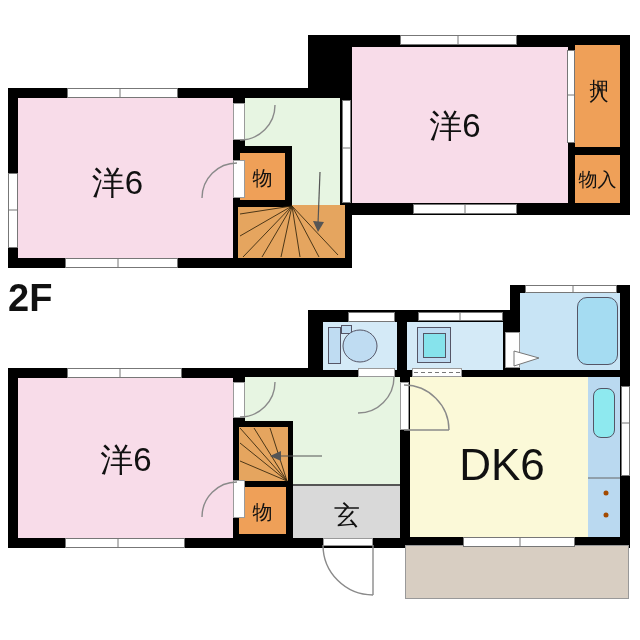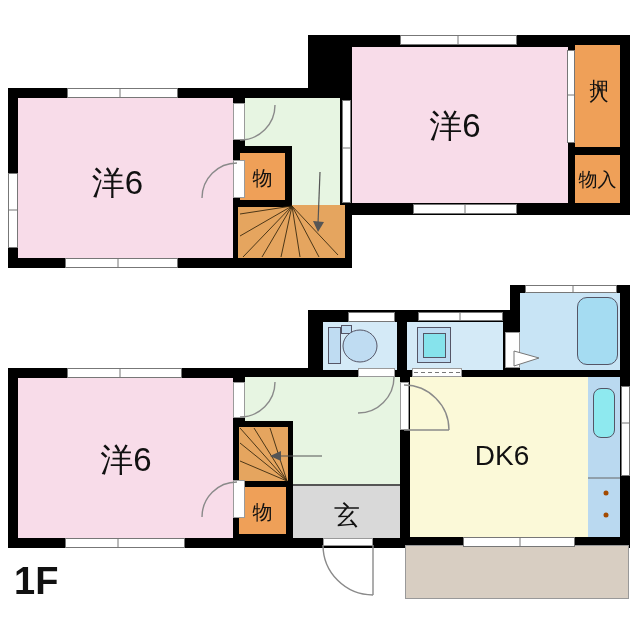--- a/index.html
+++ b/index.html
@@ -147,25 +147,25 @@
       <line x1="520" y1="537" x2="520" y2="547"></line>
     </g>
 
     <line x1="588" y1="478" x2="620" y2="478" stroke="#666" stroke-width="1"></line>
     <circle cx="606" cy="493" r="2.5" fill="#a34a00"></circle>
     <circle cx="606" cy="515" r="2.5" fill="#a34a00"></circle>
 
     <line x1="293" y1="485" x2="400" y2="485" stroke="#555" stroke-width="2"></line>
   </svg>
 
+  <div class="lbl" style="left:8px;top:277px;font-size:38px;font-weight:bold;">2F</div>
   <div class="lbl center" style="left:75px;top:161px;width:85px;font-size:33px;">洋6</div>
   <div class="lbl center" style="left:412px;top:104px;width:86px;font-size:33px;">洋6</div>
   <div class="lbl" style="left:586px;top:64px;font-size:19px;writing-mode:vertical-rl;letter-spacing:4px;">押入</div>
   <div class="lbl center" style="left:575px;top:167px;width:45px;font-size:19px;">物入</div>
   <div class="lbl center" style="left:240px;top:165px;width:45px;font-size:20px;">物</div>
 
-  <div class="lbl" style="left:14px;top:560px;font-size:38px;font-weight:bold;">1F</div>
   <div class="lbl center" style="left:83px;top:438px;width:86px;font-size:33px;">洋6</div>
-  <div class="lbl center" style="left:452px;top:440px;width:100px;font-size:28px;">DK6</div>
+  <div class="lbl center" style="left:452px;top:440px;width:100px;font-size:44px;">DK6</div>
   <div class="lbl" style="left:334px;top:498px;font-size:26px;">玄</div>
   <div class="lbl center" style="left:239px;top:499px;width:47px;font-size:20px;">物</div>
 
 </div>
 
 </body></html>

